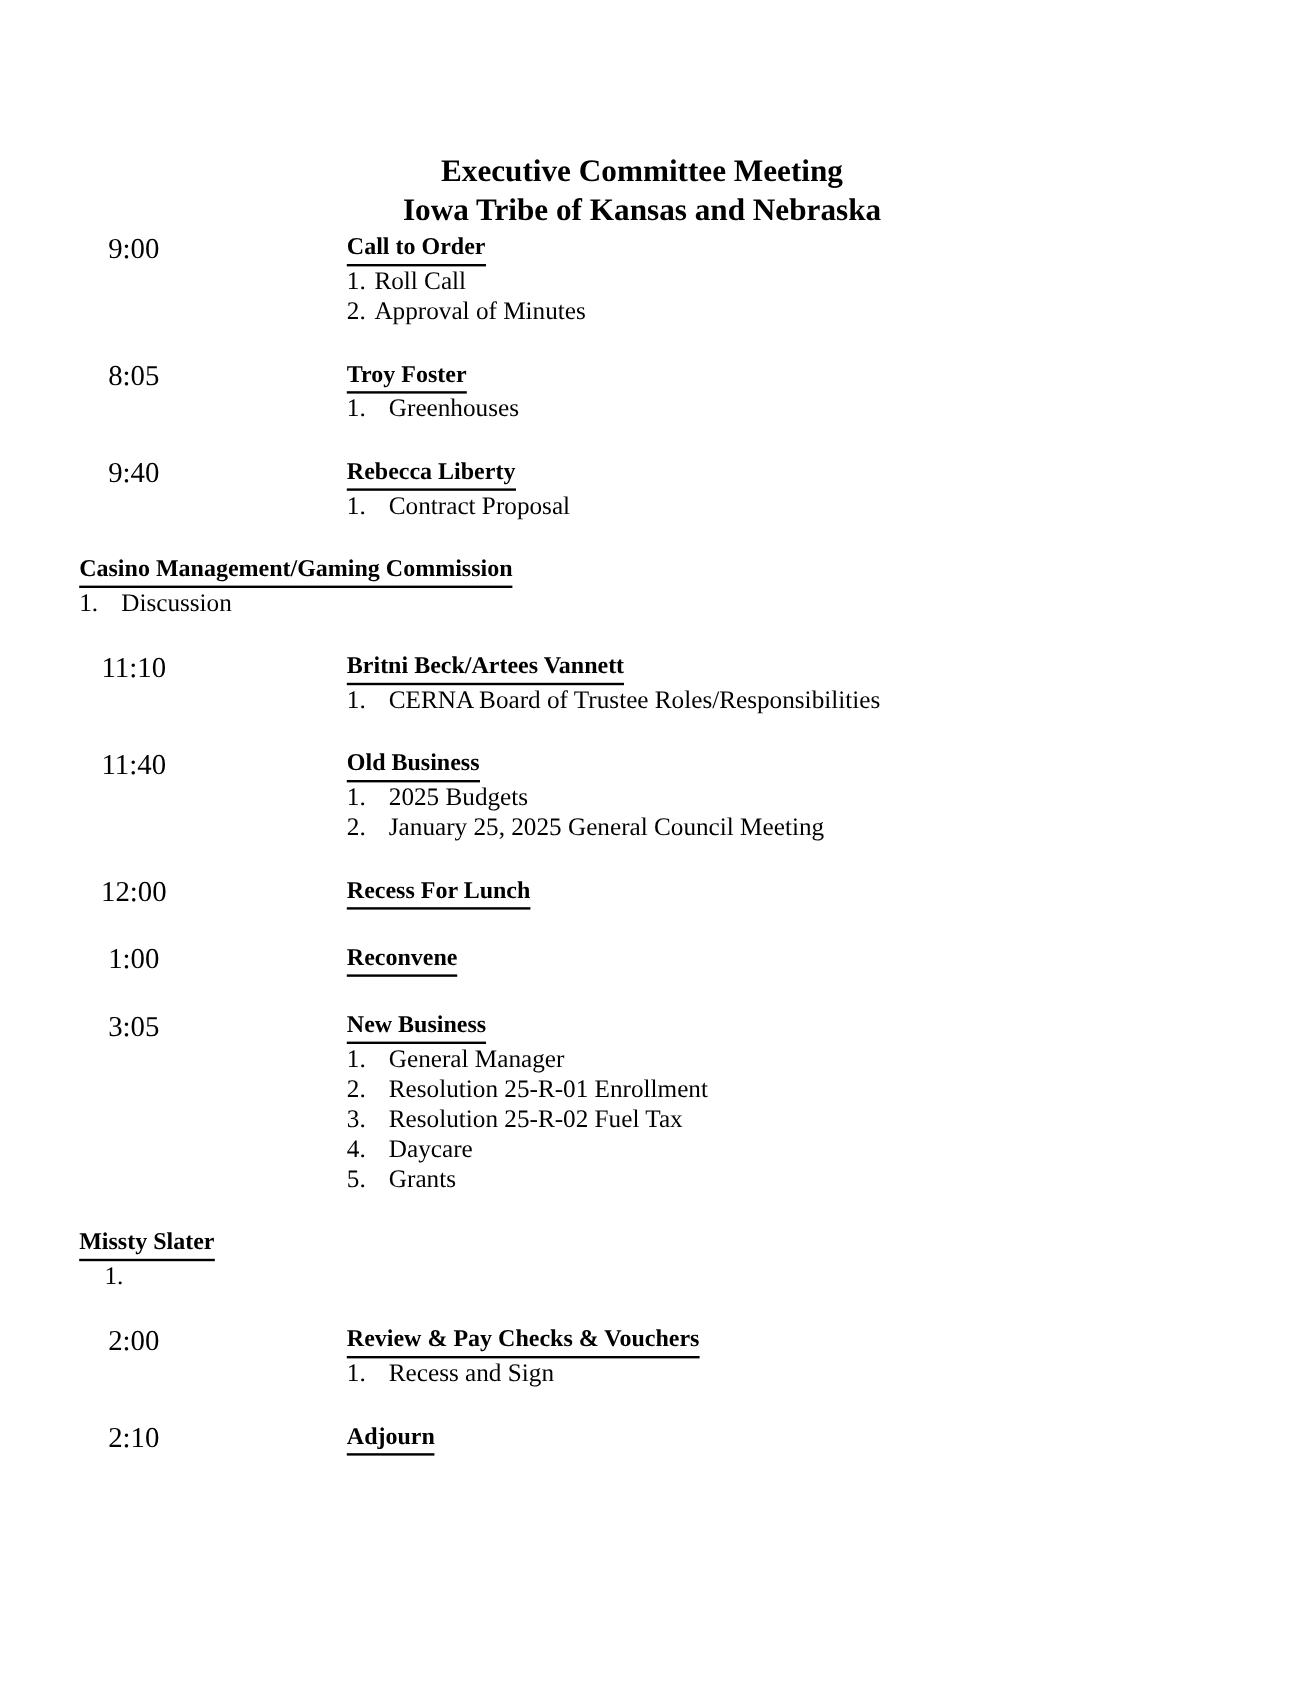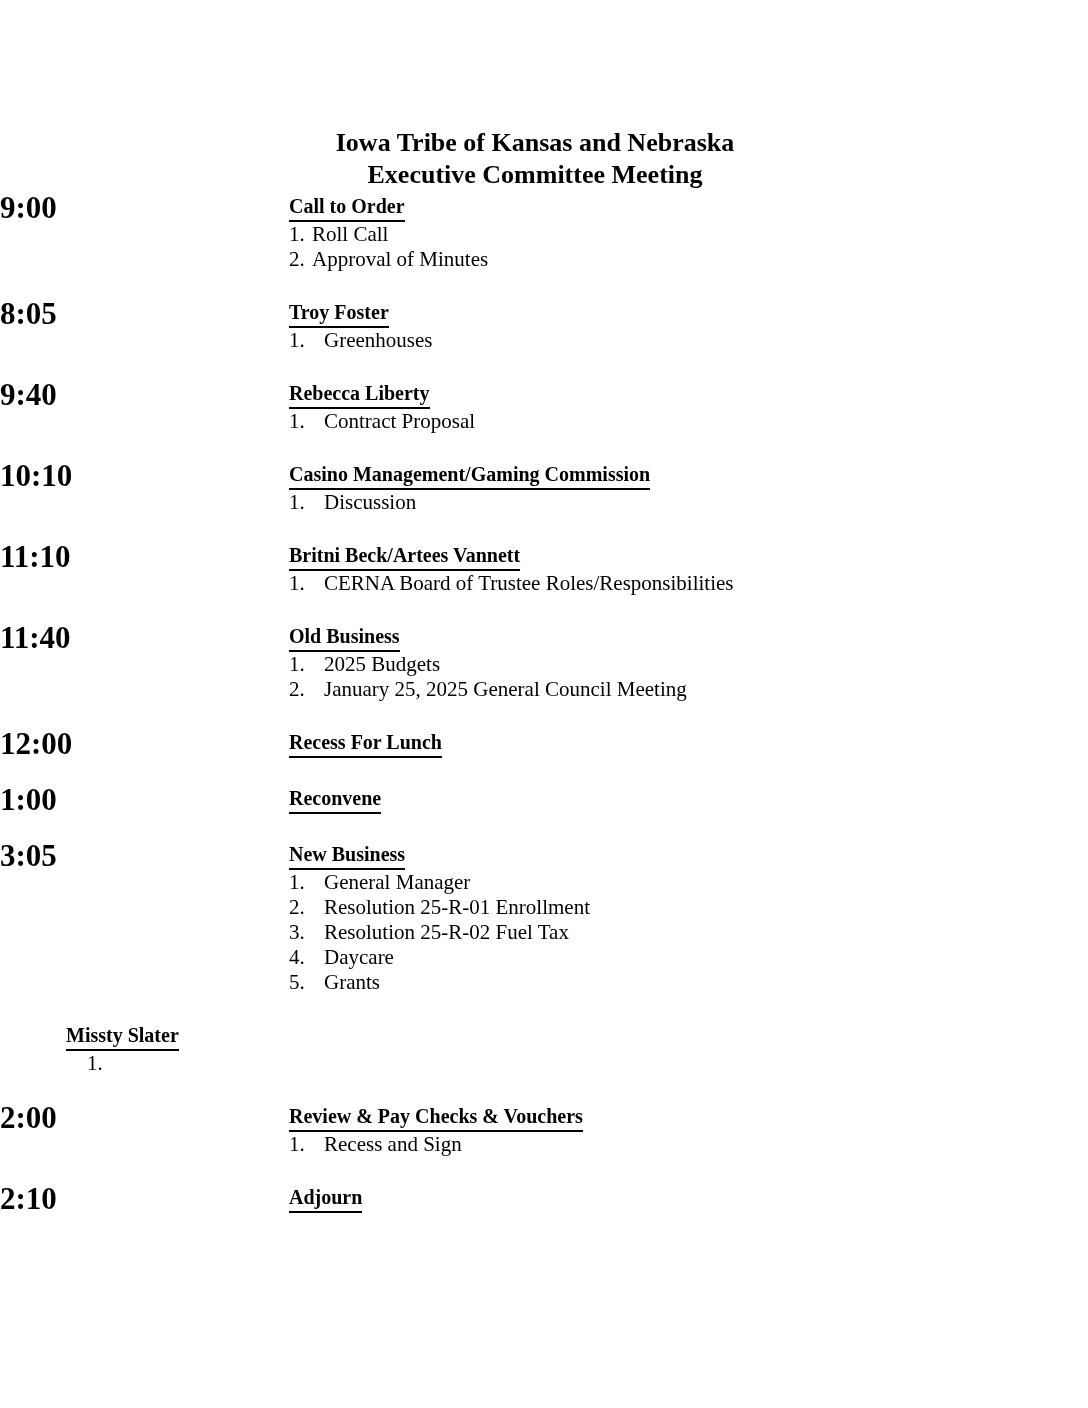--- a/index.html
+++ b/index.html
@@ -26,23 +26,23 @@
   .agenda { width: 1088px; }
 
   .item {
     display: flex;
     align-items: flex-start;
     margin-bottom: 28px;
   }
 
   .time {
     flex: 0 0 223px;
-    text-align: left;
-    font-weight: bold;
-    font-size: 31px;
+    text-align: center;
+    font-weight: normal;
+    font-size: 24px;
     line-height: 28px;
     white-space: nowrap;
   }
 
   .item-body {
     margin-left: 66px;
   }
 
   .heading-row { line-height: 28px; }
 
@@ -66,22 +66,22 @@
   .subs.tight .sub .num { flex: 0 0 23px; }
   .subs.indented .sub { padding-left: 21px; }
   .subs.indented .sub .num { flex: 0 0 36px; }
 </style>
 </head>
 <body>
 
 <div class="page">
 
   <div class="title-block">
+    <div>Executive Committee Meeting</div>
     <div>Iowa Tribe of Kansas and Nebraska</div>
-    <div>Executive Committee Meeting</div>
   </div>
 
   <div class="agenda">
 
     <div class="item">
       <div class="time">9:00</div>
       <div class="item-body">
         <div class="heading-row"><span class="heading">Call to Order</span></div>
         <div class="subs tight">
           <div class="sub">
@@ -116,21 +116,20 @@
         <div class="subs">
           <div class="sub">
             <span class="num">1.</span>
             <span class="txt">Contract Proposal</span>
           </div>
         </div>
       </div>
     </div>
 
     <div class="item">
-      <div class="time">10:10</div>
       <div class="item-body">
         <div class="heading-row"><span class="heading">Casino Management/Gaming Commission</span></div>
         <div class="subs">
           <div class="sub">
             <span class="num">1.</span>
             <span class="txt">Discussion</span>
           </div>
         </div>
       </div>
     </div>

